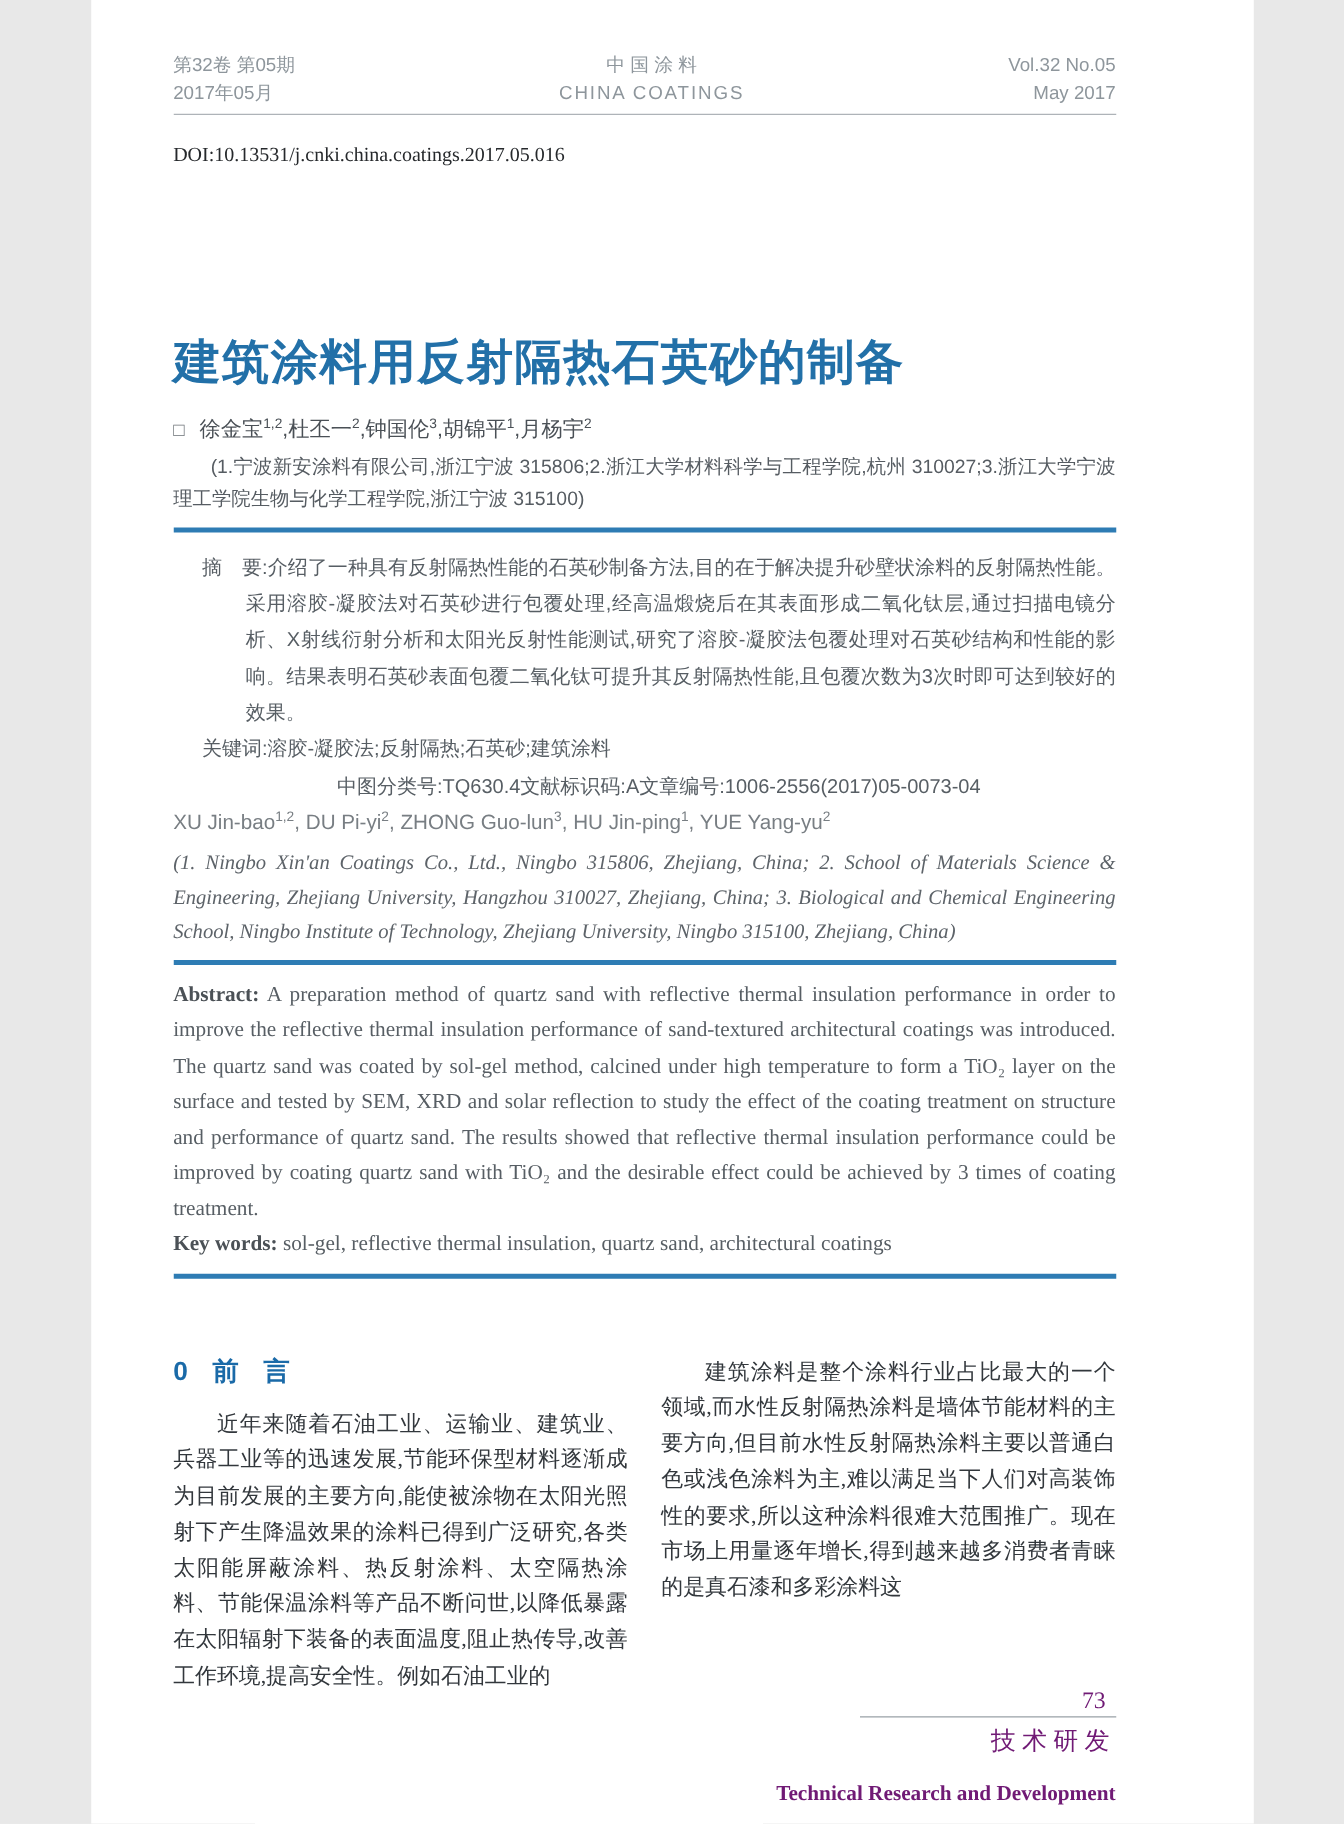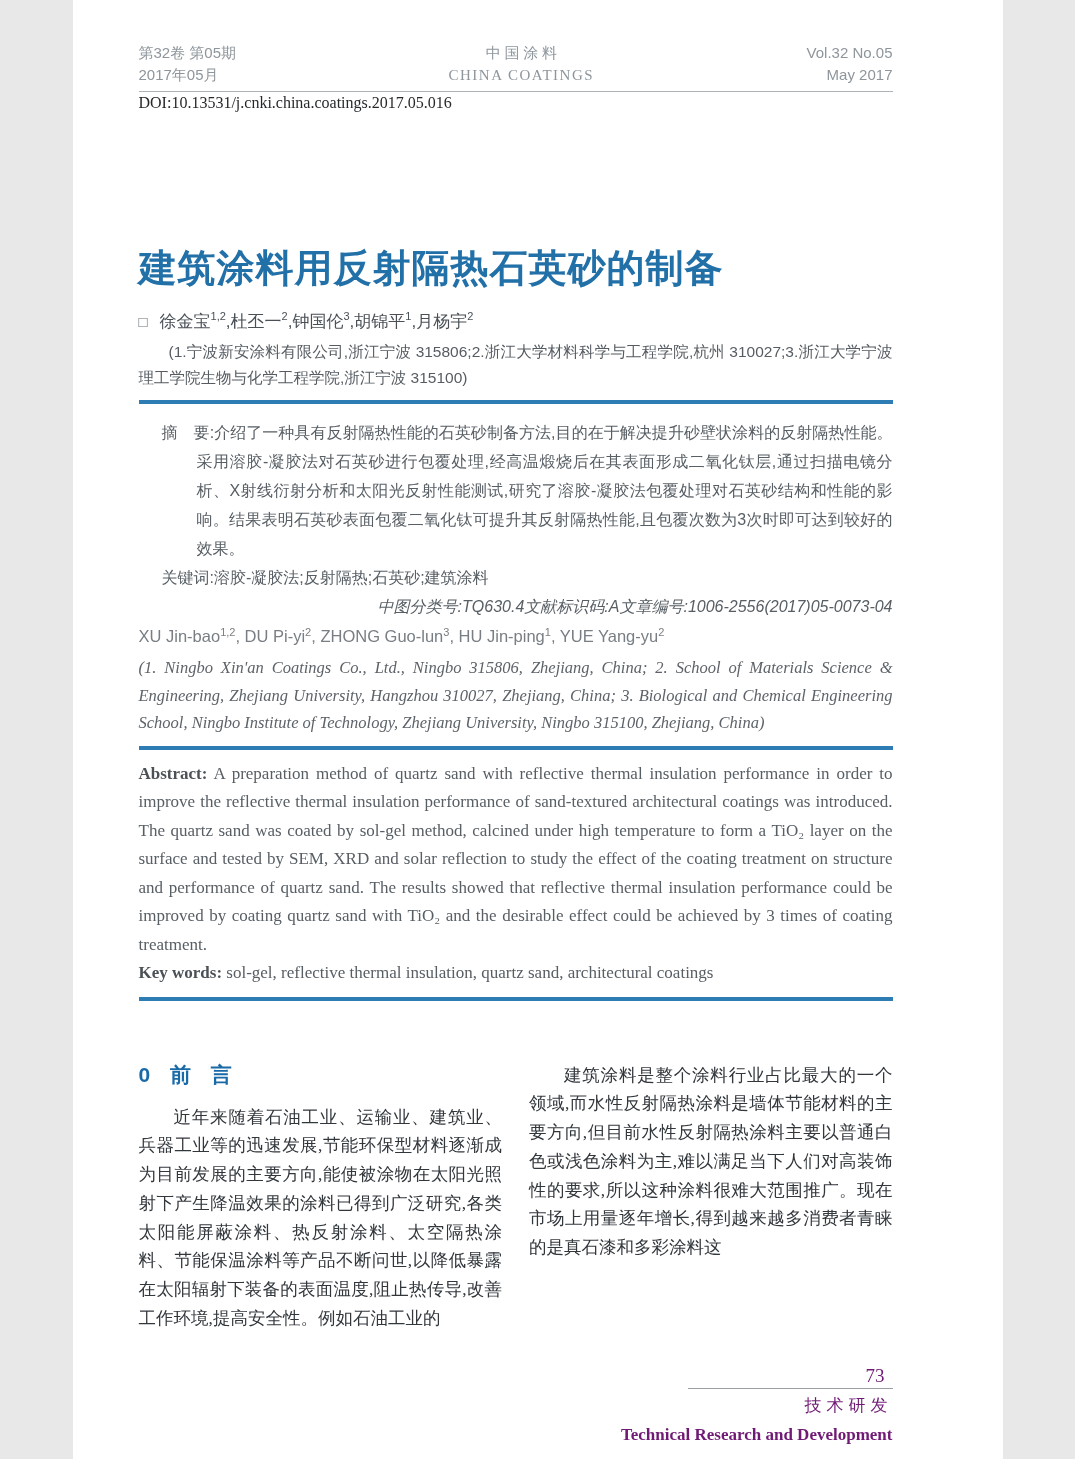--- a/index.html
+++ b/index.html
@@ -8,39 +8,39 @@
     position:relative; box-sizing:border-box; padding:42px 110px 0 66px;
     font-family:"Liberation Sans", sans-serif; overflow:hidden;
   }
   sup { font-size:11px; line-height:0; }
 
   
   .masthead { display:flex; justify-content:space-between; align-items:flex-start;
     color:#8e969c; font-size:15px; line-height:22px; padding-bottom:5px;
     border-bottom:1px solid #aeb3b8; }
   .mh-left, .mh-center, .mh-right { white-space:nowrap; }
-  .mh-center { text-align:center;font-family:Liberation Serif, serif; }
+  .mh-center { text-align:center; }
   .mh-right { text-align:right; }
   .mh-en { letter-spacing:1.5px; }
-  .doi { font-family:"Liberation Serif", serif; color:#26292c; font-size:16px; margin-top:2px; }
+  .doi { font-family:"Liberation Serif", serif; color:#26292c; font-size:16px; margin-top:24px; }
 
   
   .cn-title { margin:128px 0 0 0; font-size:38px; line-height:56px; font-weight:900;
     color:#2270a8; letter-spacing:1px; }
   .cn-authors { margin-top:14px; font-size:17px; color:#4a5056; }
   .author-box { margin-right:12px; color:#6d7378; font-size:15px; }
   .cn-affiliation { margin-top:6px; font-size:15.5px; line-height:26px; color:#565c62;
     text-indent:30px; text-align:justify; }
   .rule-blue { height:4px; background:#2e7cb4; margin-top:9px; }
 
   .cn-abstract { margin:14px 0 0 23px; padding-left:35px; text-indent:-35px;
     font-size:16px; line-height:29px; color:#575e64; text-align:justify; }
   .cn-keywords { margin-left:23px; font-size:16px; line-height:29px; color:#575e64; }
-  .cn-meta { margin:5px 0 0 23px; display:flex; justify-content:flex-end;
-    font-size:16px; color:#575e64;font-style:italic; }
+  .cn-meta { margin:5px 0 0 23px; display:flex; justify-content:center;
+    font-size:16px; color:#575e64; }
 
   
   .en-title { margin:46px 0 0 0; font-size:35px; line-height:54px; font-weight:bold;
     color:#15599b; letter-spacing:0.3px; }
   .en-authors { margin-top:9px; font-size:16.5px; color:#787e83; }
   .en-affiliation { margin-top:8px; font-family:"Liberation Serif", serif; font-style:italic;
     font-size:16.5px; line-height:27.5px; color:#5d6369; text-align:justify; }
   .en-abstract { margin-top:10px; font-family:"Liberation Serif", serif; font-size:17px;
     line-height:28.5px; color:#575e64; text-align:justify; }
   .bold-label { font-weight:bold; color:#4b5156; }
@@ -54,21 +54,21 @@
     word-spacing:14px; }
   .body-para { font-family:"Liberation Serif", serif; font-size:17.5px; line-height:28.8px;
     color:#32373c; text-align:justify; margin:0; }
   .indent { text-indent:2em; }
 
   
   .page-footer { position:absolute; right:110px; bottom:14px; text-align:right;
     font-family:"Liberation Serif", serif; color:#701a75; }
   .pf-number { font-size:19px; padding-right:8px; margin-bottom:1px; }
   .pf-rule { width:205px; margin-left:auto; border-top:1px solid #99a1a7; margin-bottom:5px; }
-  .pf-cn { font-size:17px; letter-spacing:5px; margin-bottom:8px;text-align:right; }
+  .pf-cn { font-size:20px; letter-spacing:5px; margin-bottom:19px;text-align:right; }
   .pf-en { font-size:17px; font-weight:bold; }
 </style>
 </head>
 <body>
 
 <div class="page">
 
   <header class="masthead">
     <div class="mh-left">
       <div>第32卷 第05期</div>

